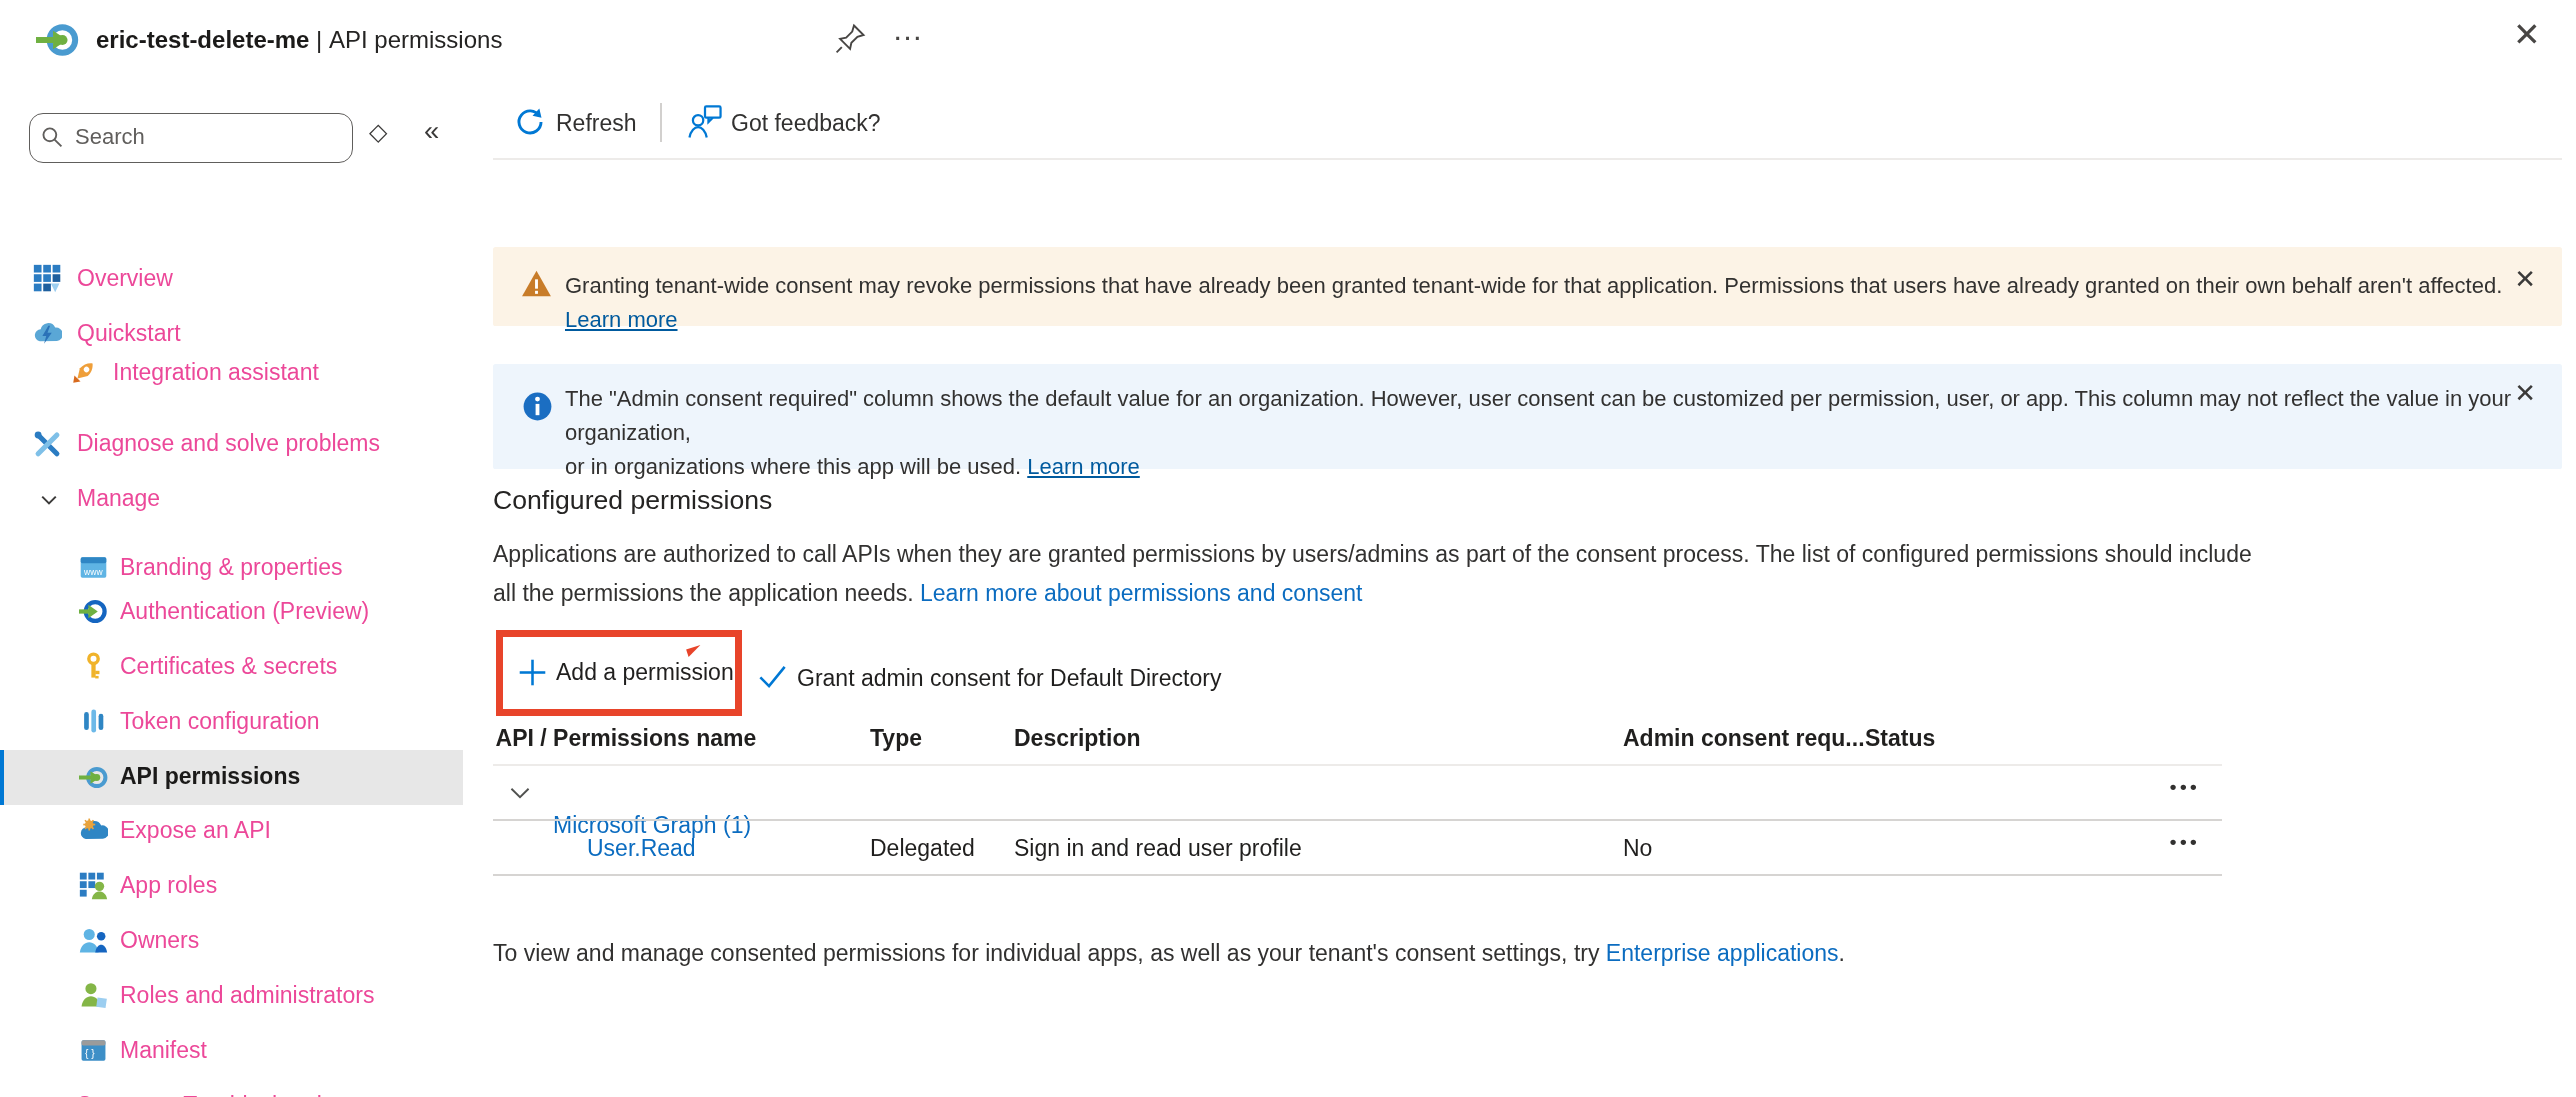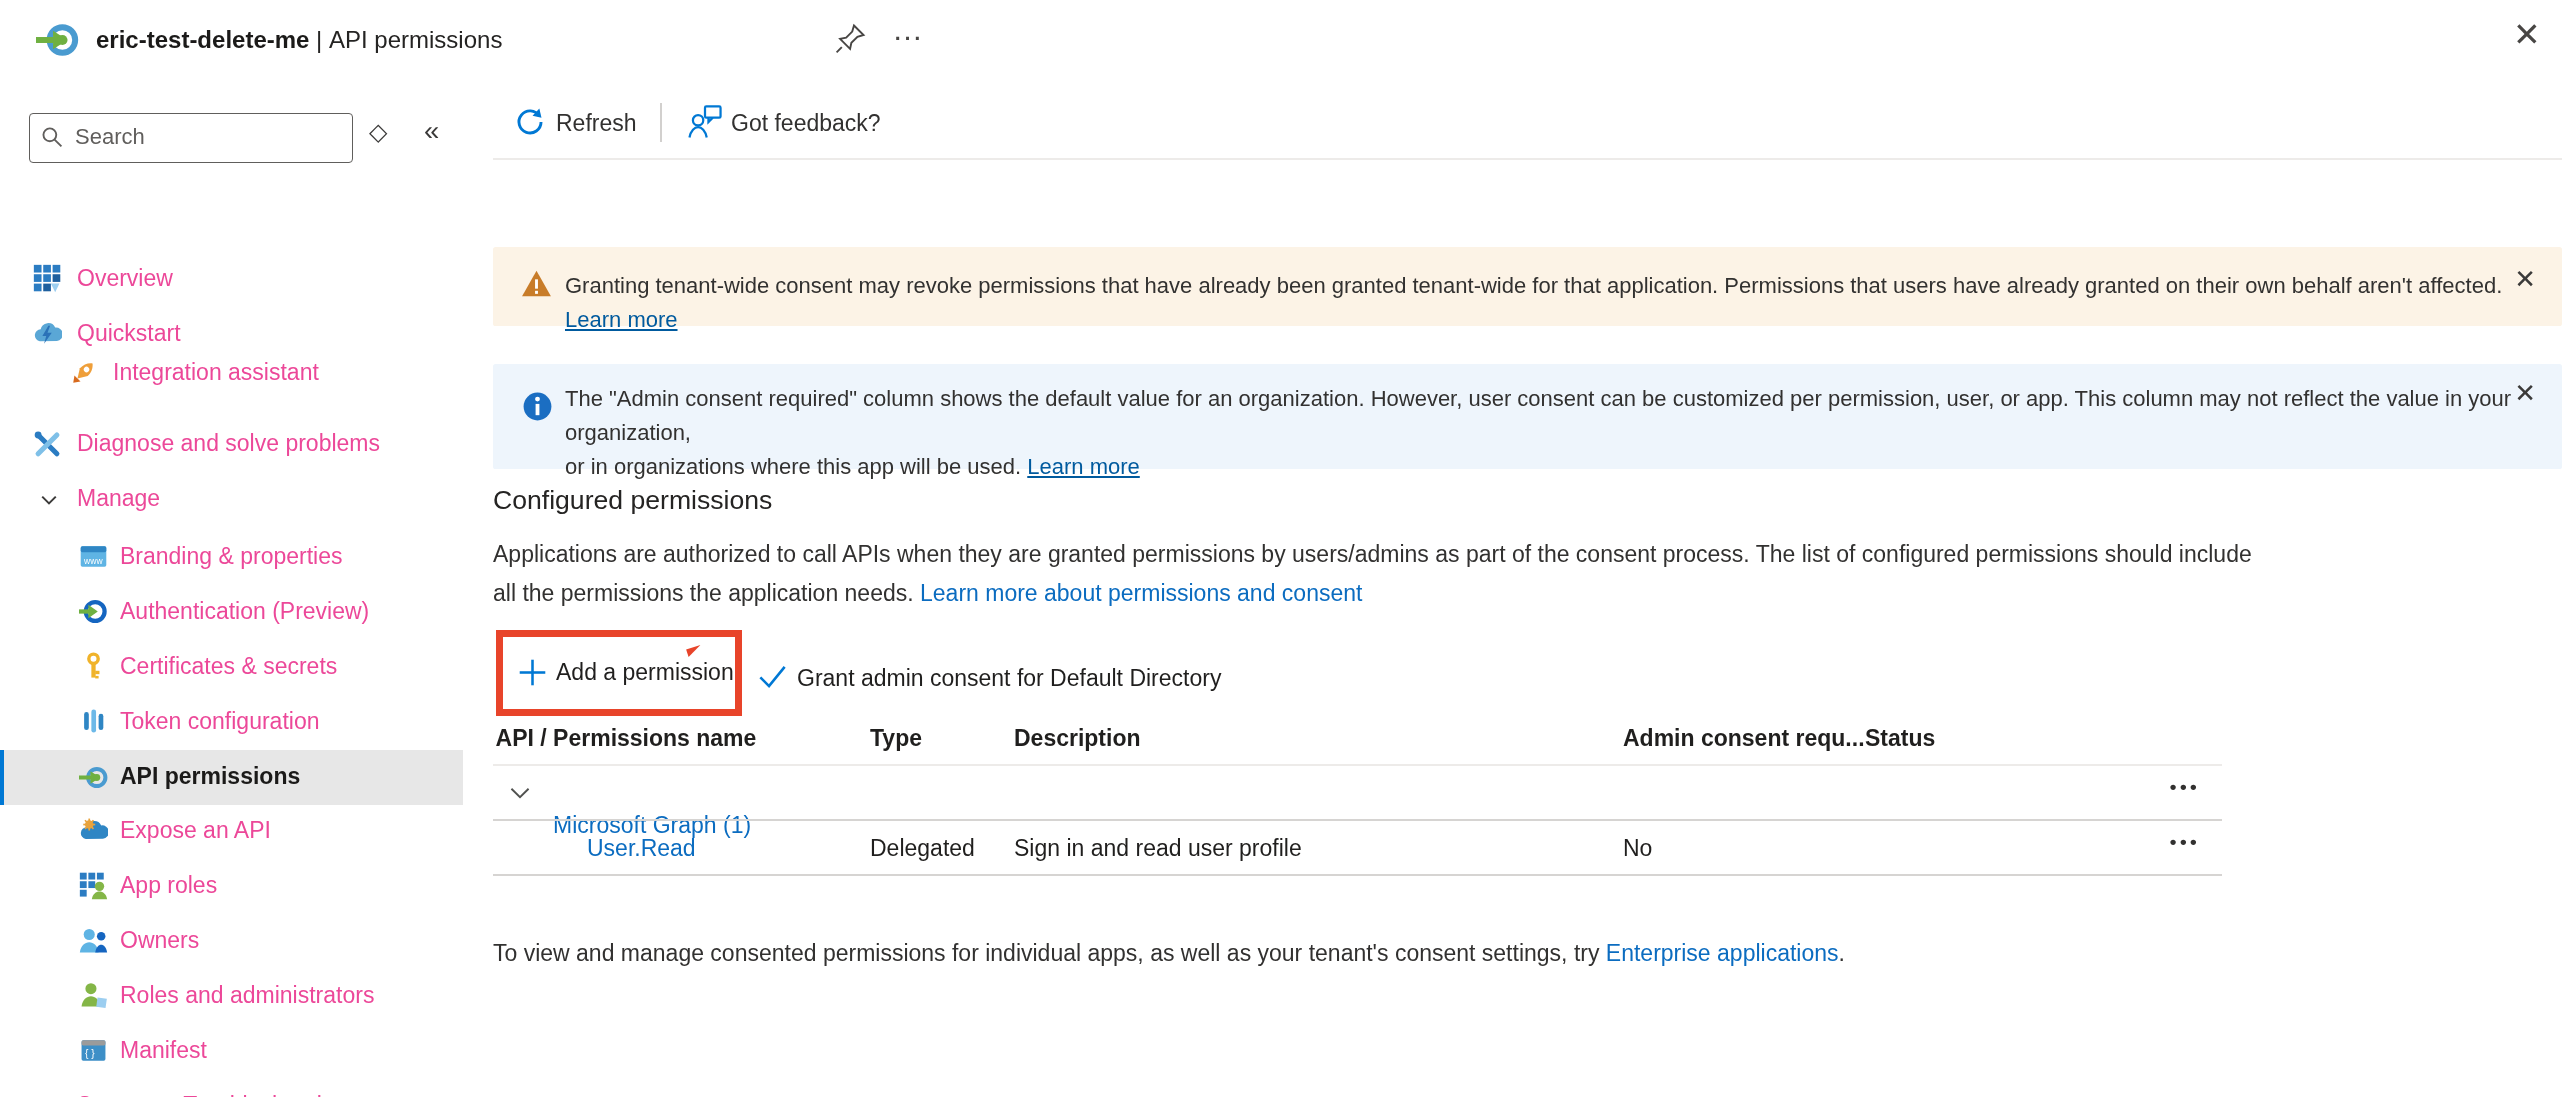--- a/index.html
+++ b/index.html
@@ -10,21 +10,21 @@
 
   
   .page-title { left:96px; top:26px; font-size:24px; color:#1b1a19; white-space:nowrap; }
   .page-title .bold { font-weight:700; }
   .page-title .light { font-weight:300; color:#252423; }
   .hdr-glyph { color:#484644; cursor:default; }
 
   
   .sidebar { left:0; top:79px; width:467px; height:1019px; }
   .searchbox { position:absolute; left:29px; top:34px; width:324px; height:50px;
-               border:1.7px solid #605e5c; border-radius:4px; background:#fff; }
+               border:1.7px solid #605e5c; border-radius:14px; background:#fff; }
   .searchbox input { position:absolute; left:45px; top:3.4px; width:266px; height:39px;
                border:none; outline:none; font-size:22px; font-family:inherit; color:#323130; }
   .searchbox input::placeholder { color:#605e5c; }
   .nav-item { position:absolute; left:0; width:463px; height:55px; cursor:pointer; }
   .nav-item .lbl { position:absolute; top:13px; font-size:23px; color:#ec4899; white-space:nowrap; }
   .nav-item .lbl.top { left:77px; }
   .nav-item .lbl.child { left:120px; }
   .nav-item .ic { position:absolute; left:33px; top:12px; }
   .nav-item .ic.child { left:79px; }
   .nav-item .chev { position:absolute; left:38px; top:17px; }
@@ -156,21 +156,21 @@
 
     <div class="nav-item" style="top:393px;">
       <span class="chev">
         <svg width="22" height="22" viewBox="0 0 26 26" fill="none" stroke="#3b3a39" stroke-width="2.4">
             <polyline points="5,9 13,17 21,9"></polyline>
           </svg>
       </span>
         <span class="lbl top">Manage</span>
     </div>
 
-    <div class="nav-item" style="top:451px;text-align:right;">
+    <div class="nav-item" style="top:462px;text-align:right;">
       <span class="ic child">
         <svg width="29" height="29" viewBox="0 0 34 34">
             <rect x="2" y="5" width="30" height="24" rx="2" fill="#5fb4e4"></rect>
             <rect x="2" y="5" width="30" height="7" rx="2" fill="#2f86c4"></rect>
             <text x="6" y="26" font-size="10" fill="#fff" font-family="Liberation Sans,sans-serif">www</text>
           </svg>
       </span>
         <span class="lbl child">Branding &amp; properties</span>
     </div>
     <div class="nav-item" style="top:506px;">

